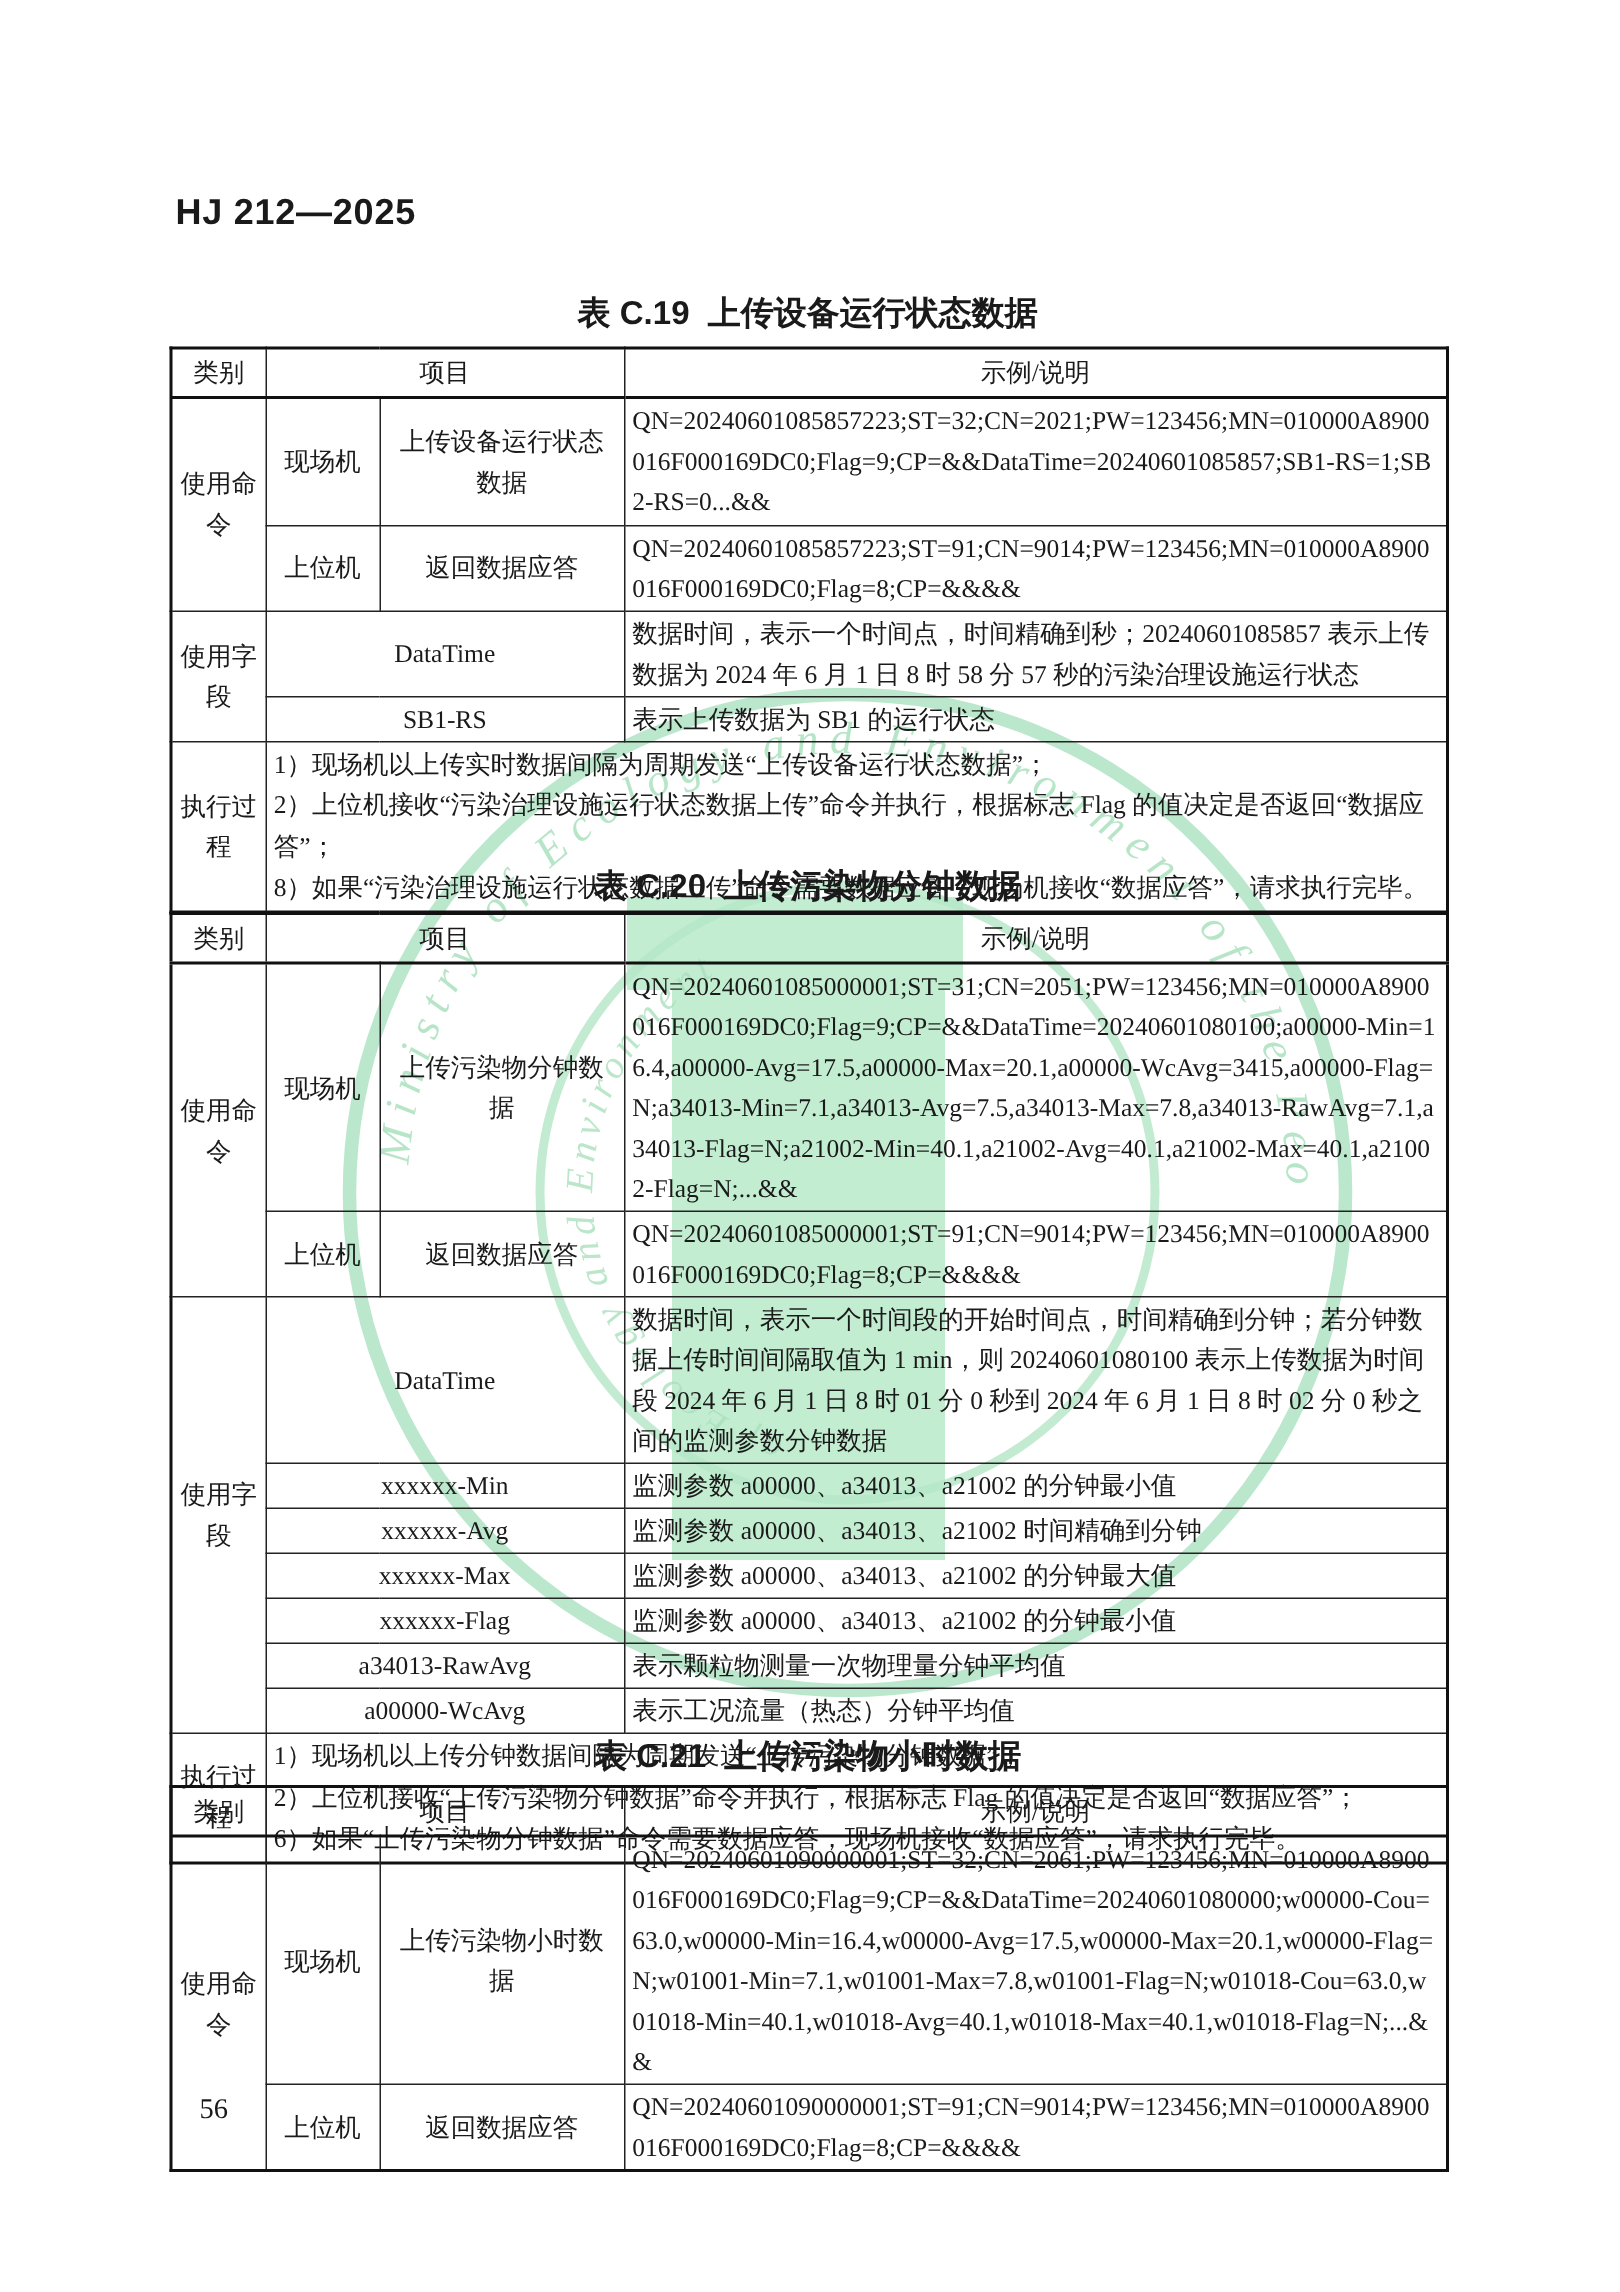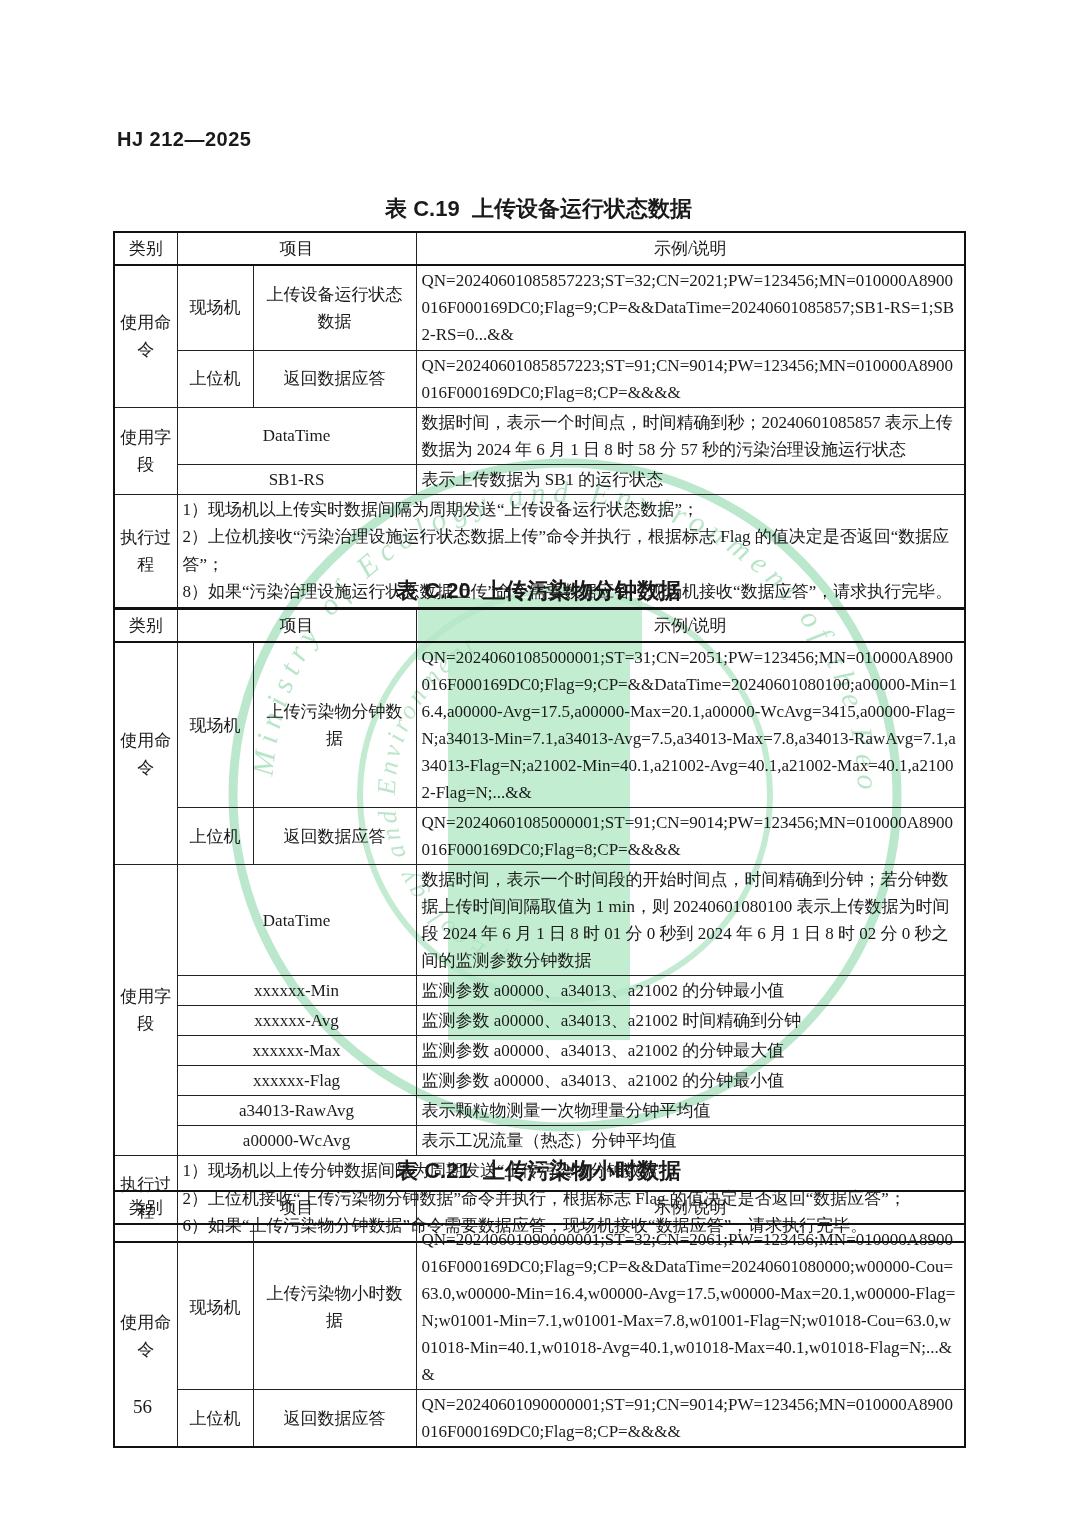--- a/index.html
+++ b/index.html
@@ -3,21 +3,21 @@
 <meta charset="utf-8">
 <style>
   html,body{margin:0;padding:0;}
   body{
     width:1080px;height:1528px;position:relative;background:#ffffff;
     font-family:"Liberation Serif","DejaVu Serif",serif;color:#1a1a1a;overflow:hidden;
   }
   #watermark{position:absolute;left:0;top:0;z-index:0;pointer-events:none;}
   .layer{position:absolute;z-index:1;}
   .doc-header{left:117px;top:128px;font-family:"Liberation Sans",sans-serif;
-    font-weight:700;font-size:20px;letter-spacing:.5px;}
+    font-weight:700;font-size:24px;letter-spacing:.5px;}
   .tbl-title{left:113px;width:851px;text-align:center;
     font-family:"Liberation Sans",sans-serif;font-weight:700;font-size:22px;}
   .page-number{left:133px;top:1396px;font-size:19px;}
 
   table.std{border-collapse:collapse;table-layout:fixed;width:851px;
     background:transparent;}
   table.std{border:2px solid #111;}
   table.std td{border:1px solid #222;padding:1px 5px;font-size:17px;
     line-height:27px;vertical-align:middle;background:transparent;}
   tr.head td{text-align:center;height:29px;border-bottom:2px solid #111;}

